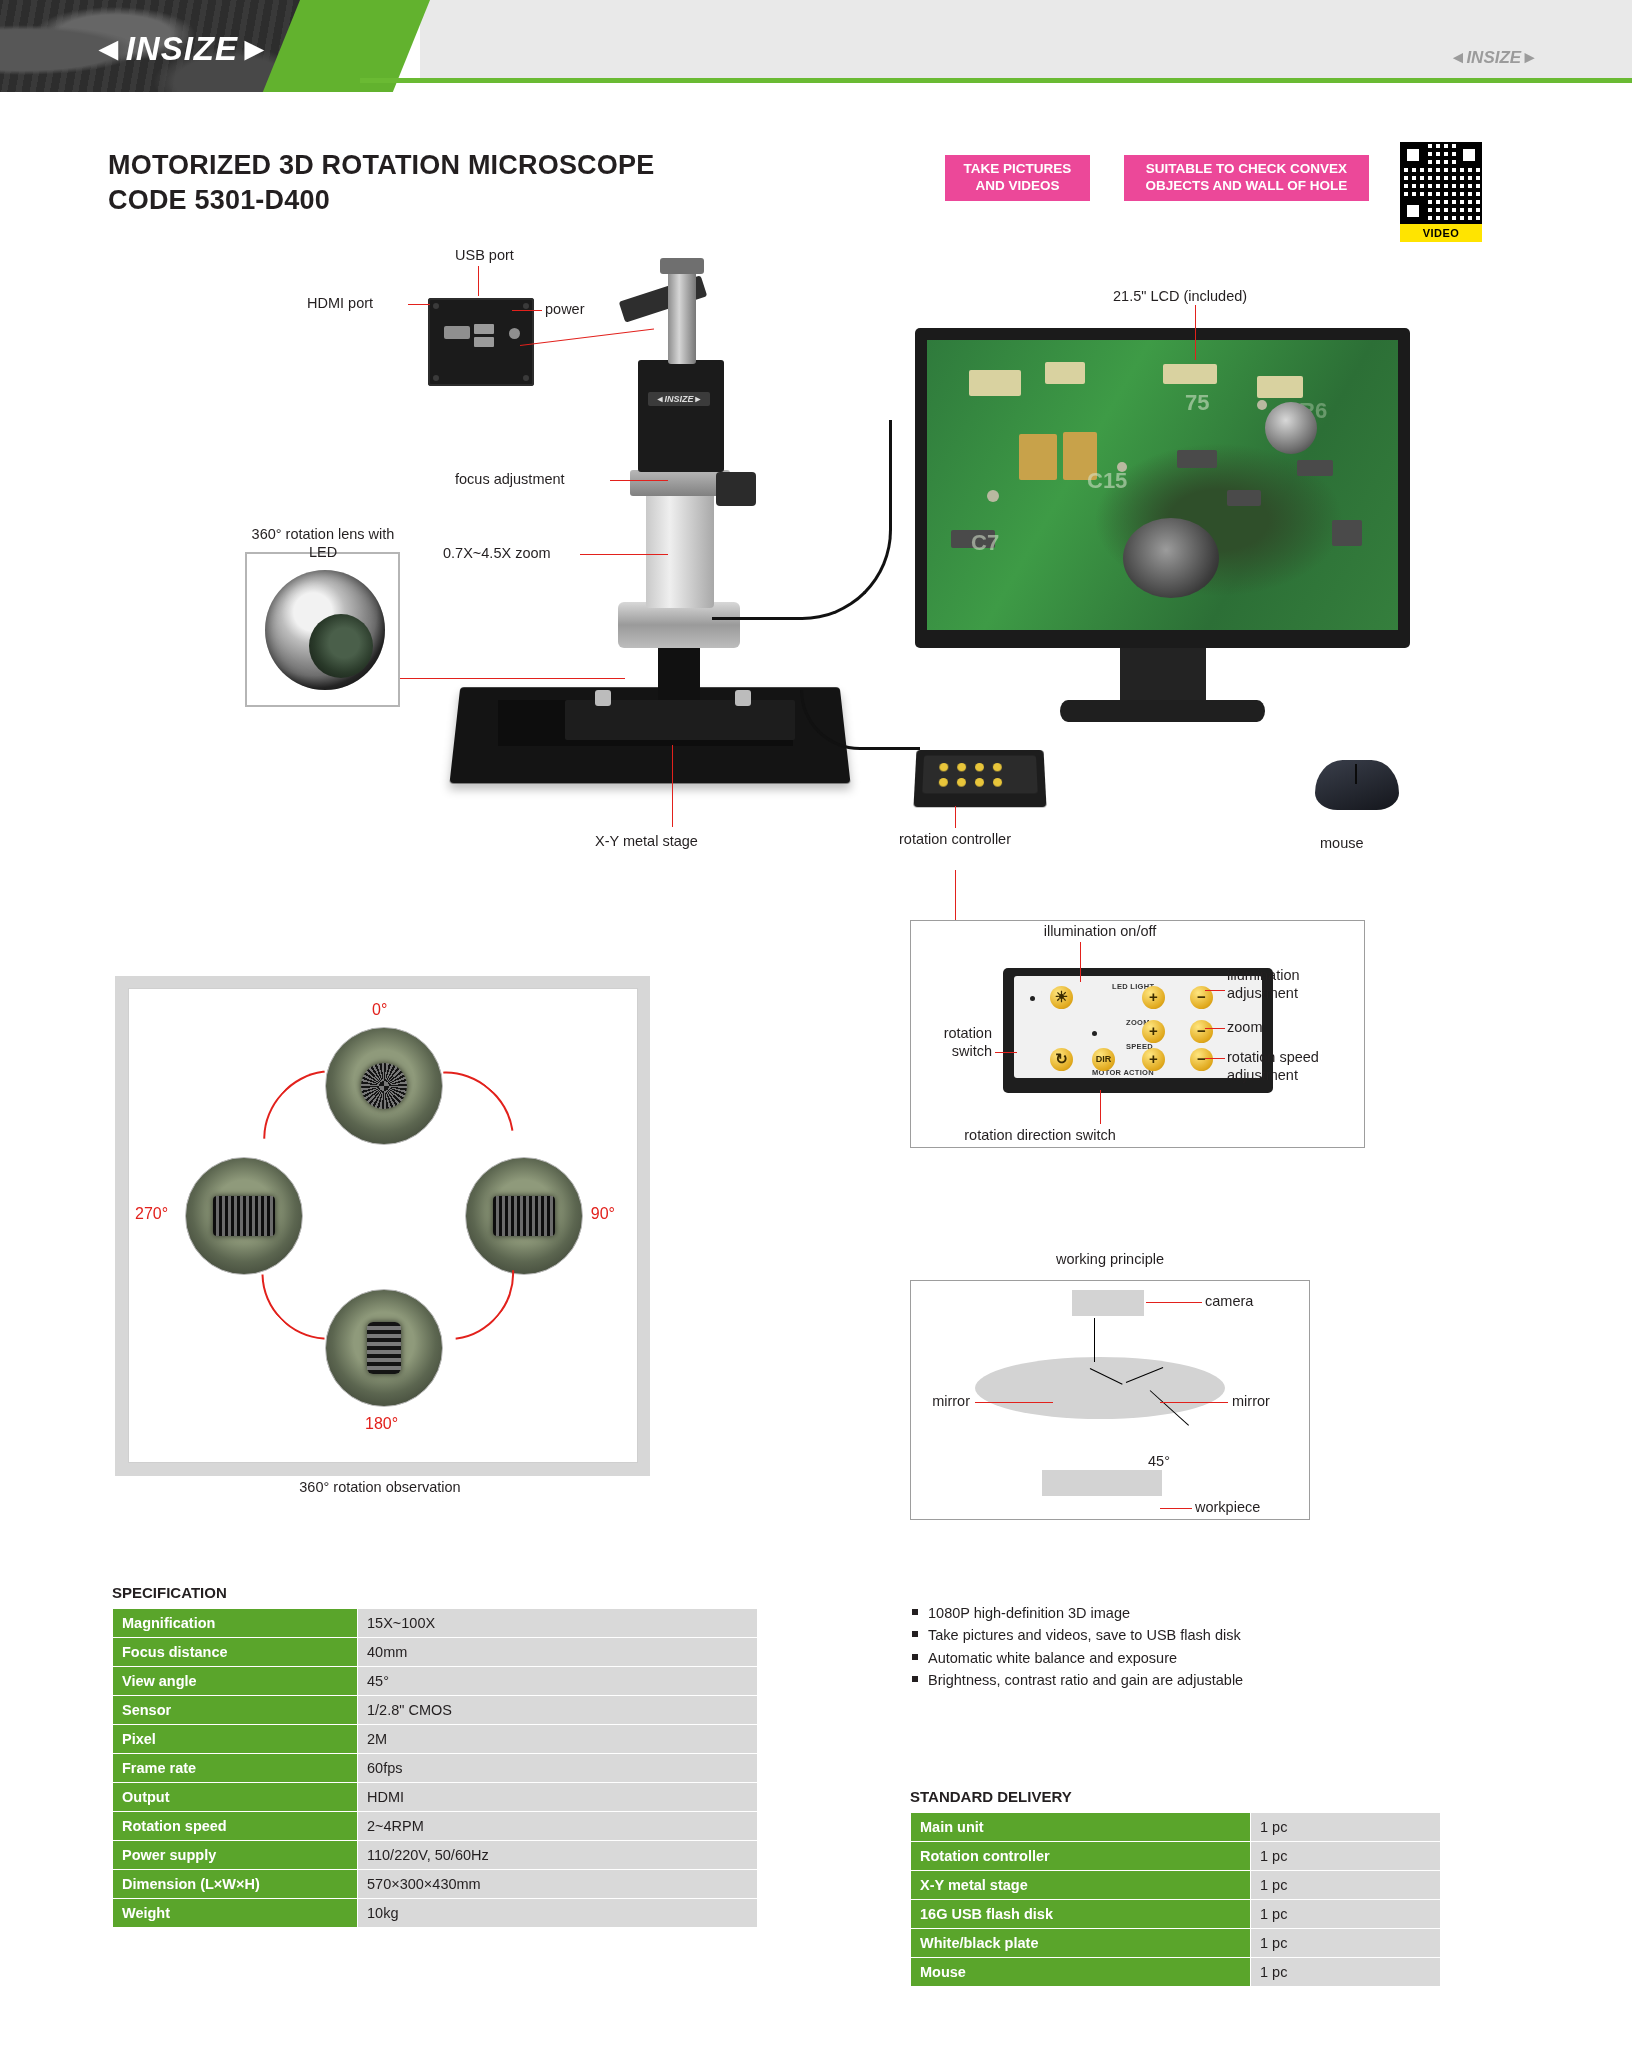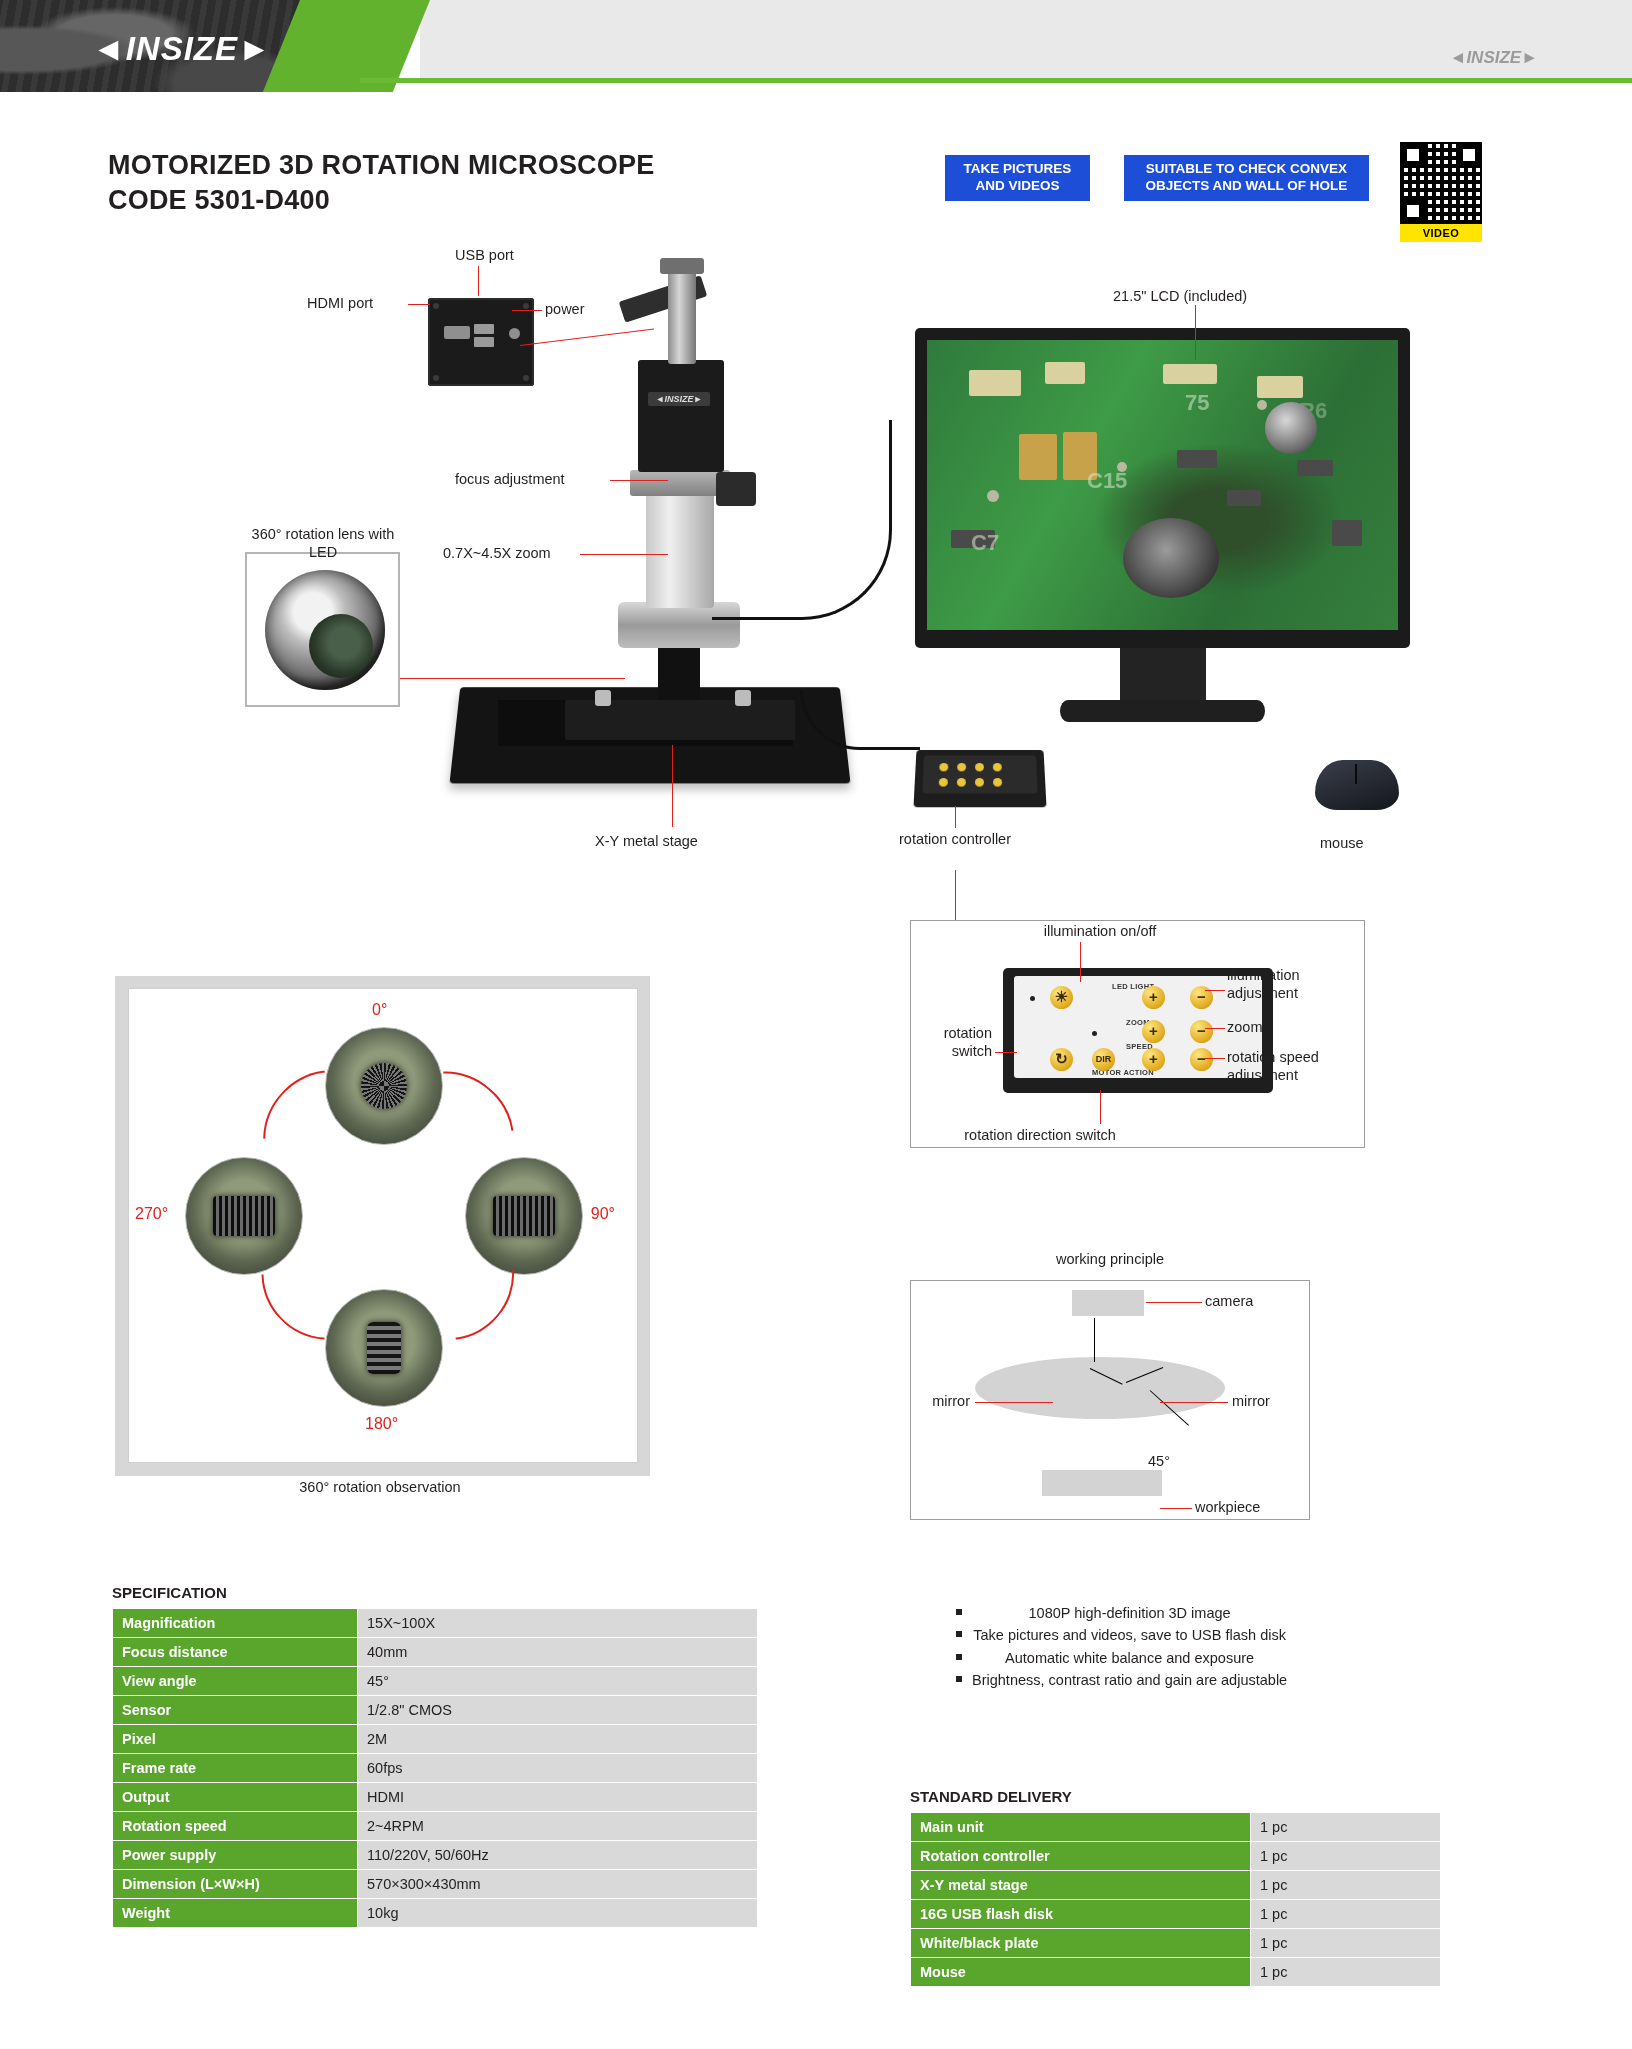--- a/index.html
+++ b/index.html
@@ -60,21 +60,21 @@
     color:#9b9b9b; font-size:17px; font-weight:bold; font-style:italic;
     z-index:4;
   }
 
   
   .title {
     position:absolute; left:108px; top:148px;
     font-size:27px; font-weight:bold; line-height:1.28; letter-spacing:.2px;
   }
   .badge {
-    position:absolute; background:#1d4ed8; color:#fff;
+    position:absolute; background:#ec4899; color:#fff;
     font-size:13.5px; font-weight:bold; line-height:1.25;
     text-align:center; display:flex; align-items:center; justify-content:center;
     padding:0 8px;
   }
   #badge1 { left:945px; top:155px; width:145px; height:46px; }
   #badge2 { left:1124px; top:155px; width:245px; height:46px; }
 
   .qr {
     position:absolute; left:1400px; top:142px; width:82px; height:82px;
     background:
@@ -305,21 +305,21 @@
   table.spec td { border:1px solid #ffffff; padding:5px 9px; height:29px; }
   table.spec td.k { background:#5aa52b; color:#ffffff; font-weight:bold; width:245px; }
   table.spec td.v { background:#d9d9d9; color:#231f20; width:400px; }
   #spec-table { left:112px; top:1608px; }
   #spec-table td.v { width:400px; }
 
   #deliv-table { left:910px; top:1812px; }
   #deliv-table td.k { width:340px; }
   #deliv-table td.v { width:190px; }
 
-  .bullets { position:absolute; left:954px; top:1602px; font-size:14.5px; line-height:1.55;text-align:center; }
+  .bullets { position:absolute; left:910px; top:1602px; font-size:14.5px; line-height:1.55; }
   .bullets li { list-style:none; position:relative; padding-left:18px; }
   .bullets li::before{ content:""; position:absolute; left:2px; top:7px; width:6px;height:6px; background:#231f20;}
   .bullets ul { margin:0; padding:0; }
 </style>
 </head>
 <body>
 
 <div class="header">
   <div class="header-grey-band"></div>
   <div class="header-dark"></div>

